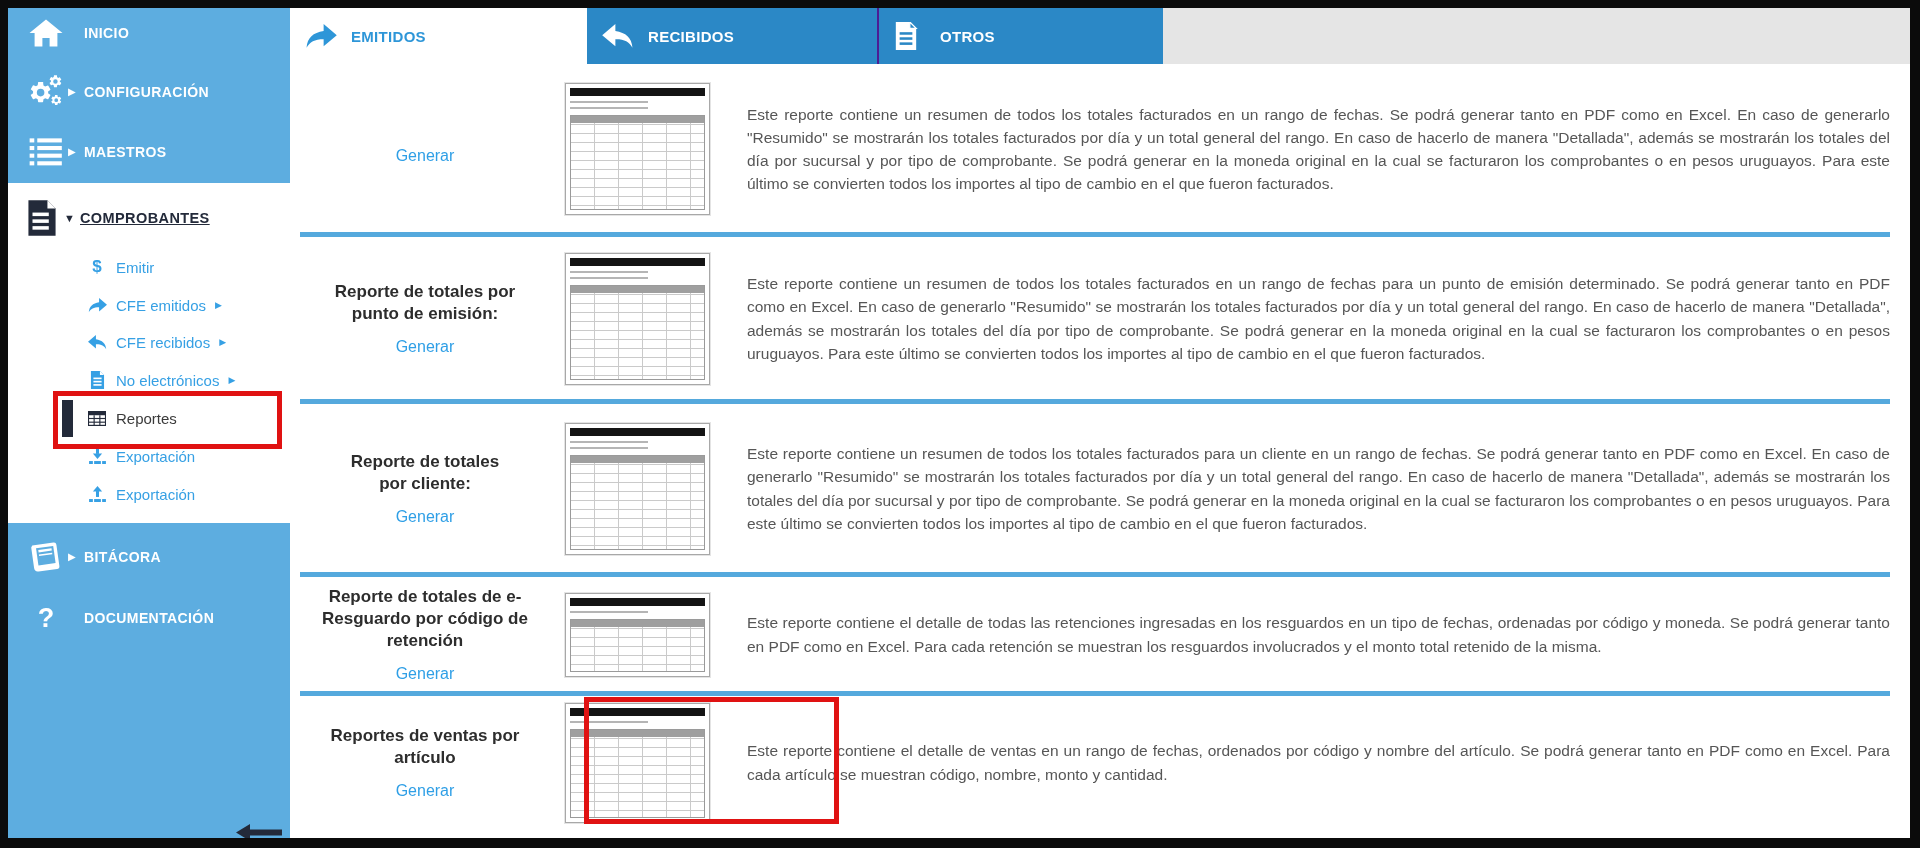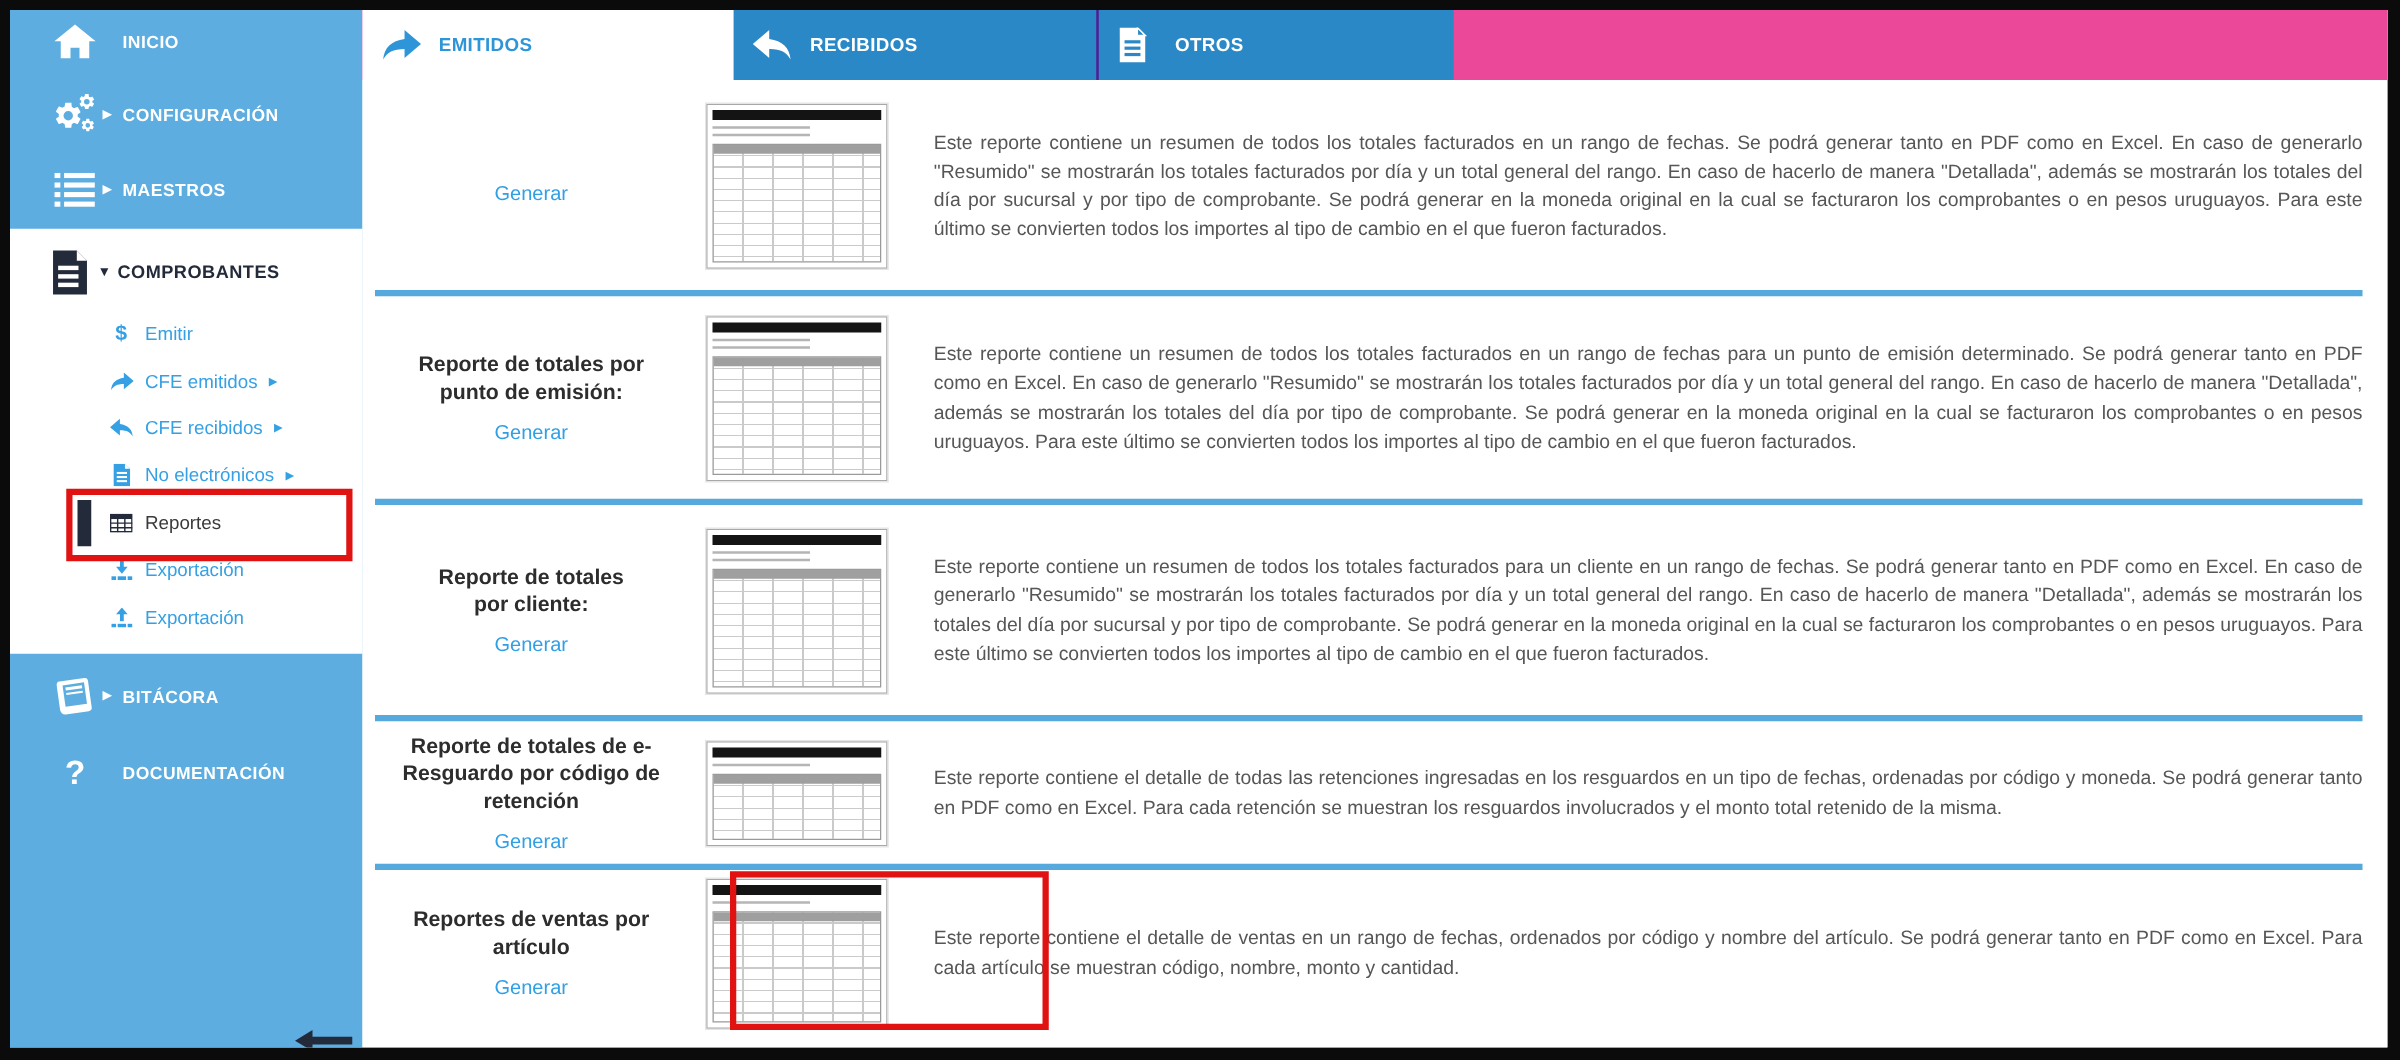--- a/index.html
+++ b/index.html
@@ -3,31 +3,31 @@
 <meta charset="utf-8">
 <style>
   html,body{margin:0;padding:0;background:#222;}
   body{width:1920px;height:848px;position:relative;font-family:"Liberation Sans","DejaVu Sans",sans-serif;}
   .frame{position:absolute;inset:0;background:#0b0b0b;}
   .app{position:absolute;left:8px;top:8px;width:1902px;height:830px;background:#fff;overflow:hidden;}
 
   
   .sidebar{position:absolute;left:0;top:0;width:282px;height:830px;background:#5dade0;}
   .panel{position:absolute;left:0;top:175px;width:282px;height:340px;background:#fff;}
-  .nav-item{position:absolute;left:0;width:282px;height:34px;display:flex;align-items:center;cursor:pointer;z-index:2;margin-left:14px;}
+  .nav-item{position:absolute;left:0;width:282px;height:34px;display:flex;align-items:center;cursor:pointer;z-index:2;}
   .nav-item.top{padding-left:16px;box-sizing:border-box;}
   .ico-box{width:44px;display:flex;align-items:center;justify-content:center;flex:none;}
   .caret-box{width:16px;flex:none;font-size:10px;color:#fff;line-height:1;}
   .nav-label{color:#fff;font-weight:bold;font-size:14px;letter-spacing:.4px;white-space:nowrap;}
   .si-inicio{top:8px;}
   .si-config{top:67px;}
   .si-maestros{top:127px;}
   .si-comprobantes{top:193px;padding-left:12px;box-sizing:border-box;}
   .si-comprobantes .caret-box{color:#232a3a;font-size:11px;}
-  .si-comprobantes .nav-label{color:#232a3a;font-size:14.5px;}
+  .si-comprobantes .nav-label{color:#232a3a;font-size:14.5px;text-decoration:underline;}
   .si-bitacora{top:532px;}
   .si-documentacion{top:593px;}
   .sub{position:absolute;left:0;width:282px;height:32px;display:flex;align-items:center;padding-left:78px;box-sizing:border-box;z-index:2;cursor:pointer;}
   .sub .s-ico{width:22px;flex:none;display:flex;align-items:center;justify-content:center;margin-right:8px;}
   .sub .s-label{color:#36a0e4;font-size:15px;white-space:nowrap;}
   .sub .s-caret{color:#36a0e4;font-size:9px;margin-left:9px;line-height:1;}
   .si-emitir{top:243px;}
   .si-cfe-emitidos{top:281px;}
   .si-cfe-recibidos{top:318px;}
   .si-no-electronicos{top:356px;}
@@ -35,21 +35,21 @@
   .si-reportes .s-label{color:#3a3a3a;}
   .si-exportacion{top:432px;}
   .si-importacion{top:470px;}
   .sel-bar{position:absolute;left:54px;top:392px;width:11px;height:37px;background:#232a3a;z-index:3;}
   .dollar{color:#36a0e4;font-weight:bold;font-size:17px;}
   .qmark{color:#fff;font-weight:bold;font-size:27px;}
   .annot-arrow{position:absolute;left:228px;top:816px;z-index:6;}
 
   
   .main{position:absolute;left:282px;top:0;width:1620px;height:830px;background:#fff;}
-  .tabbar{position:absolute;left:0;top:0;width:1620px;height:56px;background:#ec4899;}
+  .tabbar{position:absolute;left:0;top:0;width:1620px;height:56px;background:#e5e5e5;}
   .tab{position:absolute;top:0;height:56px;display:flex;align-items:center;padding-left:15px;box-sizing:border-box;cursor:pointer;}
   .tab .t-ico{width:34px;display:flex;align-items:center;margin-right:12px;flex:none;}
   .tab .t-label{font-weight:bold;font-size:15px;letter-spacing:.3px;}
   .tab-emitidos{left:0;width:297px;background:#fff;}
   .tab-emitidos .t-label{color:#2e96d8;}
   .tab-recibidos{left:297px;width:290px;background:#2b88c6;}
   .tab-otros{left:587px;width:286px;background:#2b88c6;border-left:2px solid #4c1d95;}
   .tab-recibidos .t-label,.tab-otros .t-label{color:#fff;}
 
   .row{position:absolute;left:0;width:1620px;display:flex;align-items:center;padding-left:10px;box-sizing:border-box;}

